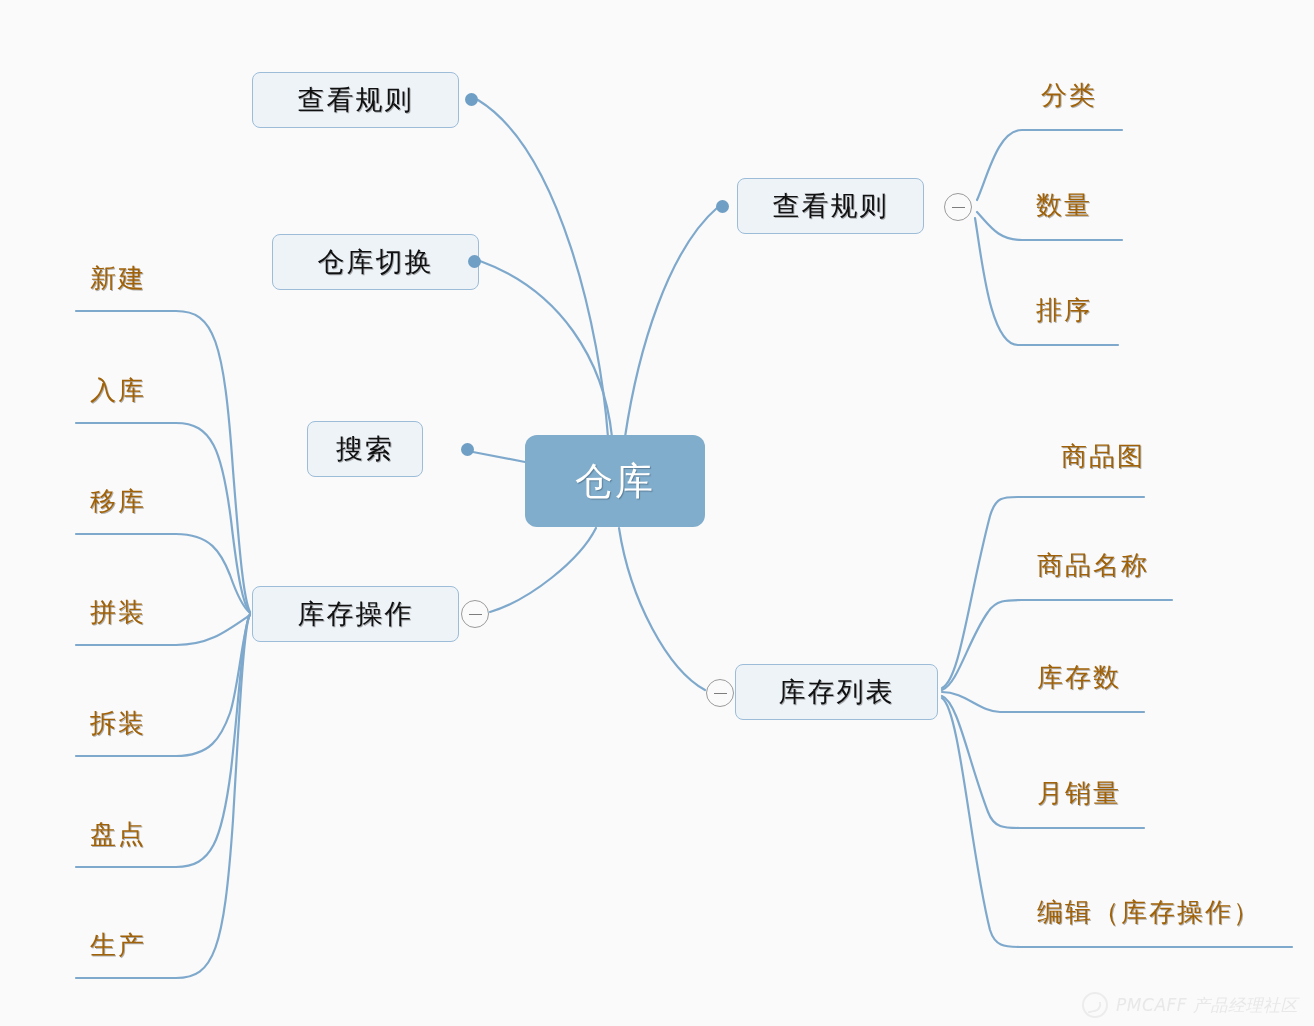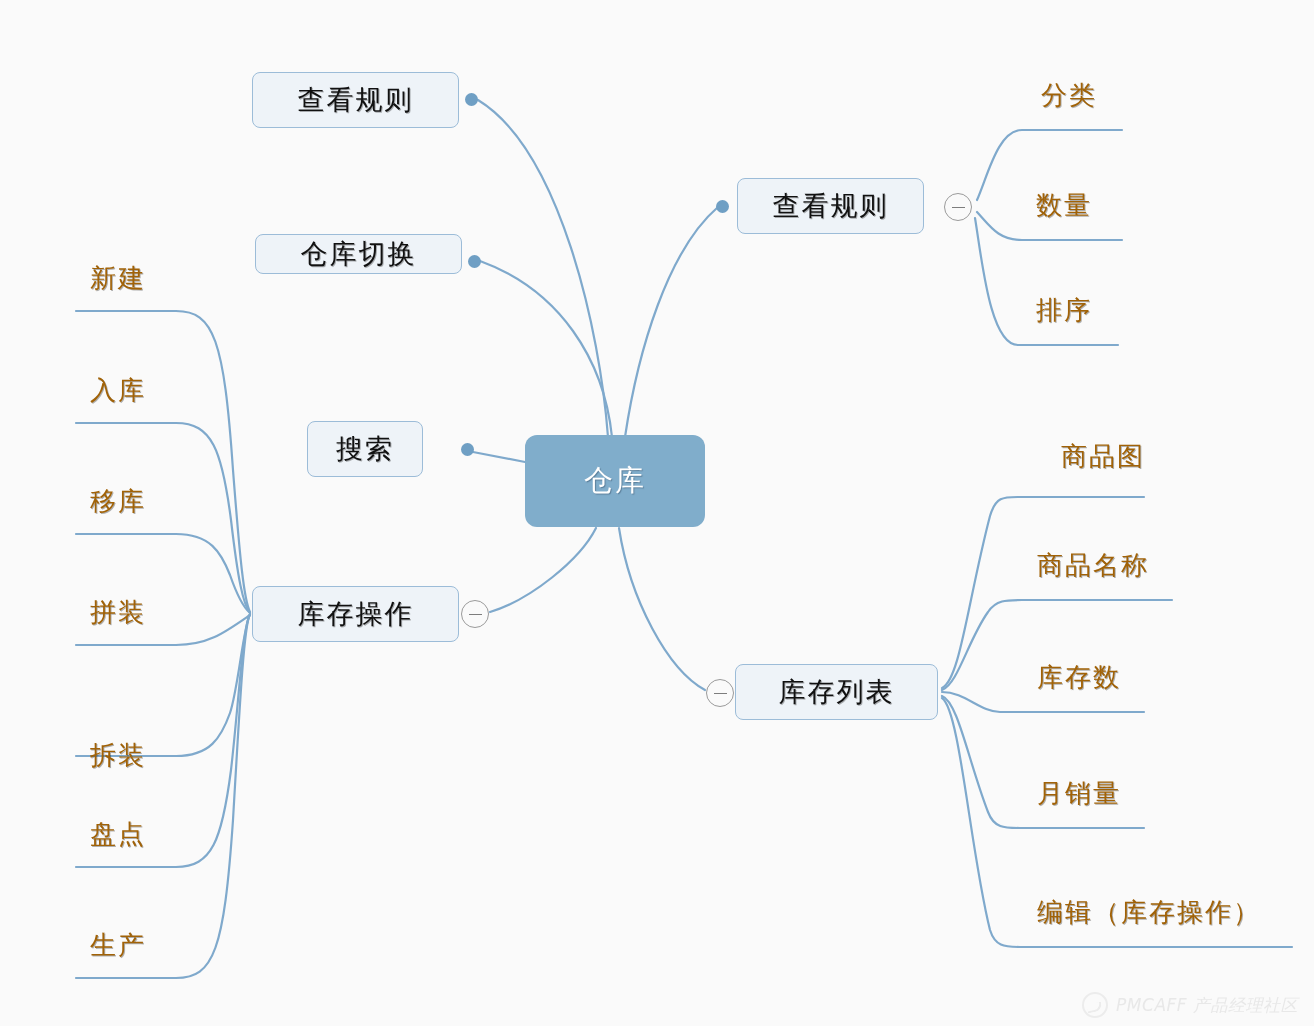--- a/index.html
+++ b/index.html
@@ -38,21 +38,21 @@
     font-size: 27px;
     letter-spacing: 2px;
     white-space: nowrap;
     text-shadow: 1px 1px 0 rgba(0,0,0,0.30);
   }
   .node.root {
     border: none;
     background: #80adcb;
     color: #ffffff;
     border-radius: 12px;
-    font-size: 29px;
+    font-size: 38px;
     text-shadow: 1px 1px 1px rgba(60,90,115,0.55);
     font-family: Liberation Mono, monospace;
   }
 
   
   .leaf {
     position: absolute;
     color: #a16207;
     font-size: 26px;
     letter-spacing: 2px;
@@ -166,21 +166,21 @@
 
   <div class="node root" style="left:525px; top:435px; width:180px; height:92px;">
     <span>仓库</span>
   </div>
 
   <div class="node" style="left:252px; top:72px; width:207px; height:56px;">
     <span>查看规则</span>
   </div>
   <div class="dot" style="left:465px; top:93px;"></div>
 
-  <div class="node" style="left:255px; top:234px; width:207px; height:40px;">
+  <div class="node" style="left:272px; top:234px; width:207px; height:56px;">
     <span>仓库切换</span>
   </div>
   <div class="dot" style="left:468px; top:255px;"></div>
 
   <div class="node" style="left:307px; top:421px; width:116px; height:56px;">
     <span>搜索</span>
   </div>
   <div class="dot" style="left:461px; top:443px;"></div>
 
   <div class="node" style="left:252px; top:586px; width:207px; height:56px;">
@@ -210,21 +210,21 @@
   </div>
   <div class="leaf left" style="left:90px; top:373px;text-align:right;">
     <span>入库</span>
   </div>
   <div class="leaf left" style="left:90px; top:484px;">
     <span>移库</span>
   </div>
   <div class="leaf left" style="left:90px; top:595px;">
     <span>拼装</span>
   </div>
-  <div class="leaf left" style="left:90px; top:706px;margin-top:32px;">
+  <div class="leaf left" style="left:90px; top:706px;">
     <span>拆装</span>
   </div>
   <div class="leaf left" style="left:90px; top:817px;">
     <span>盘点</span>
   </div>
   <div class="leaf left" style="left:90px; top:928px;">
     <span>生产</span>
   </div>
 
   <div class="leaf right" style="left:1041px; top:78px;">

